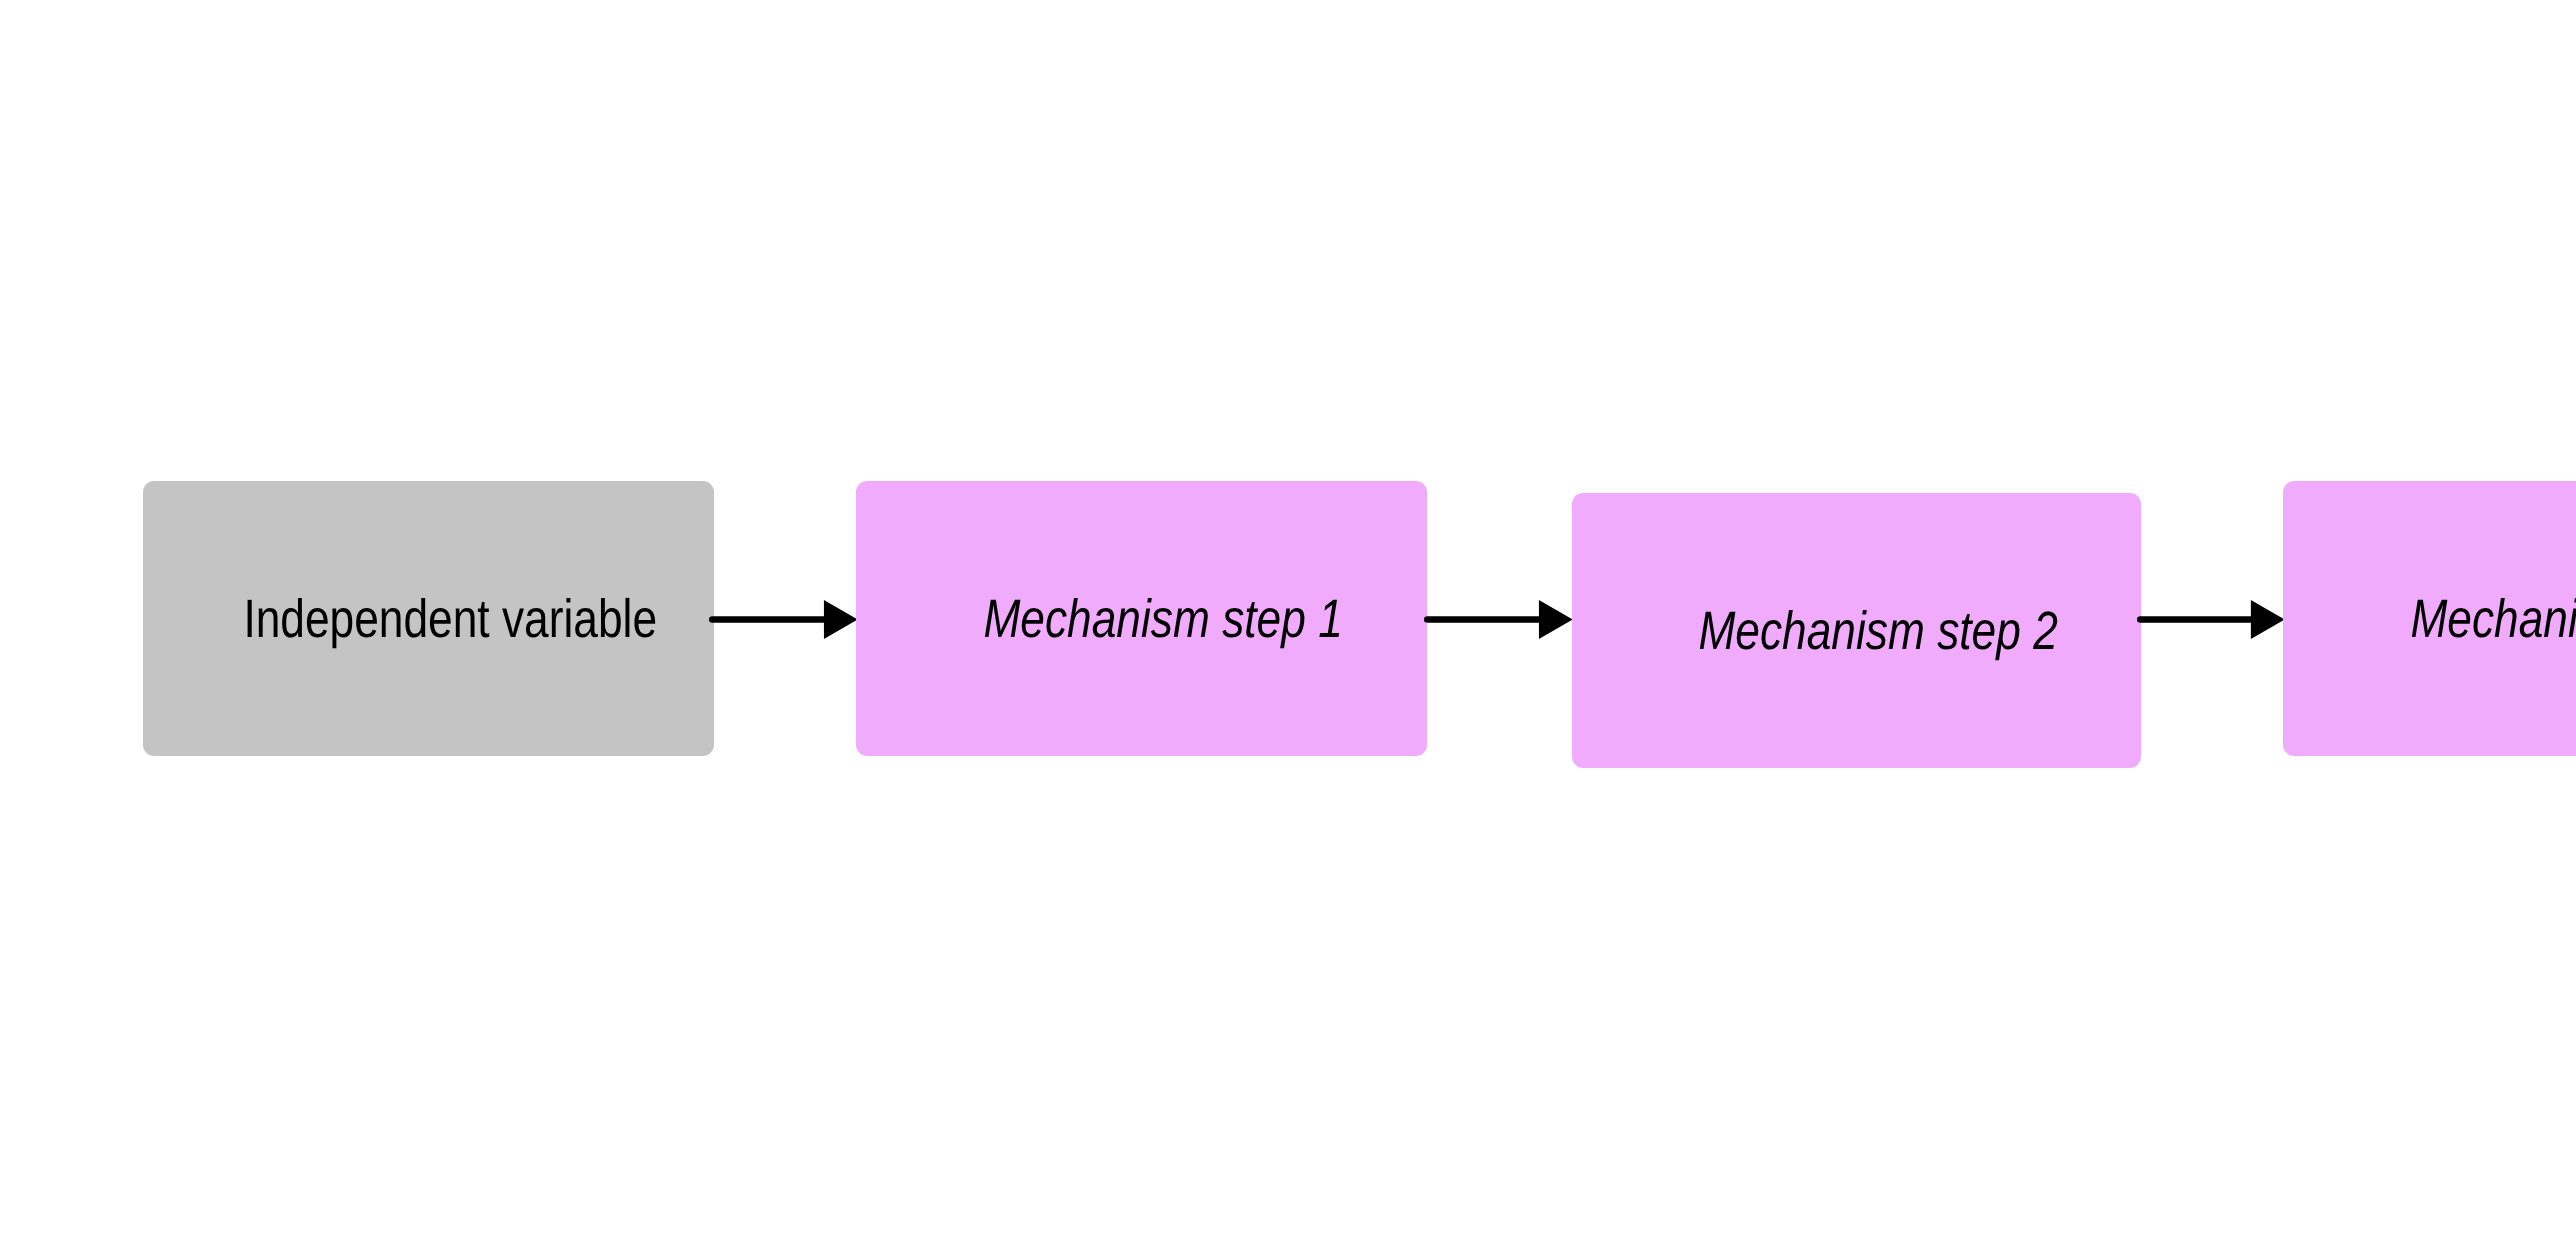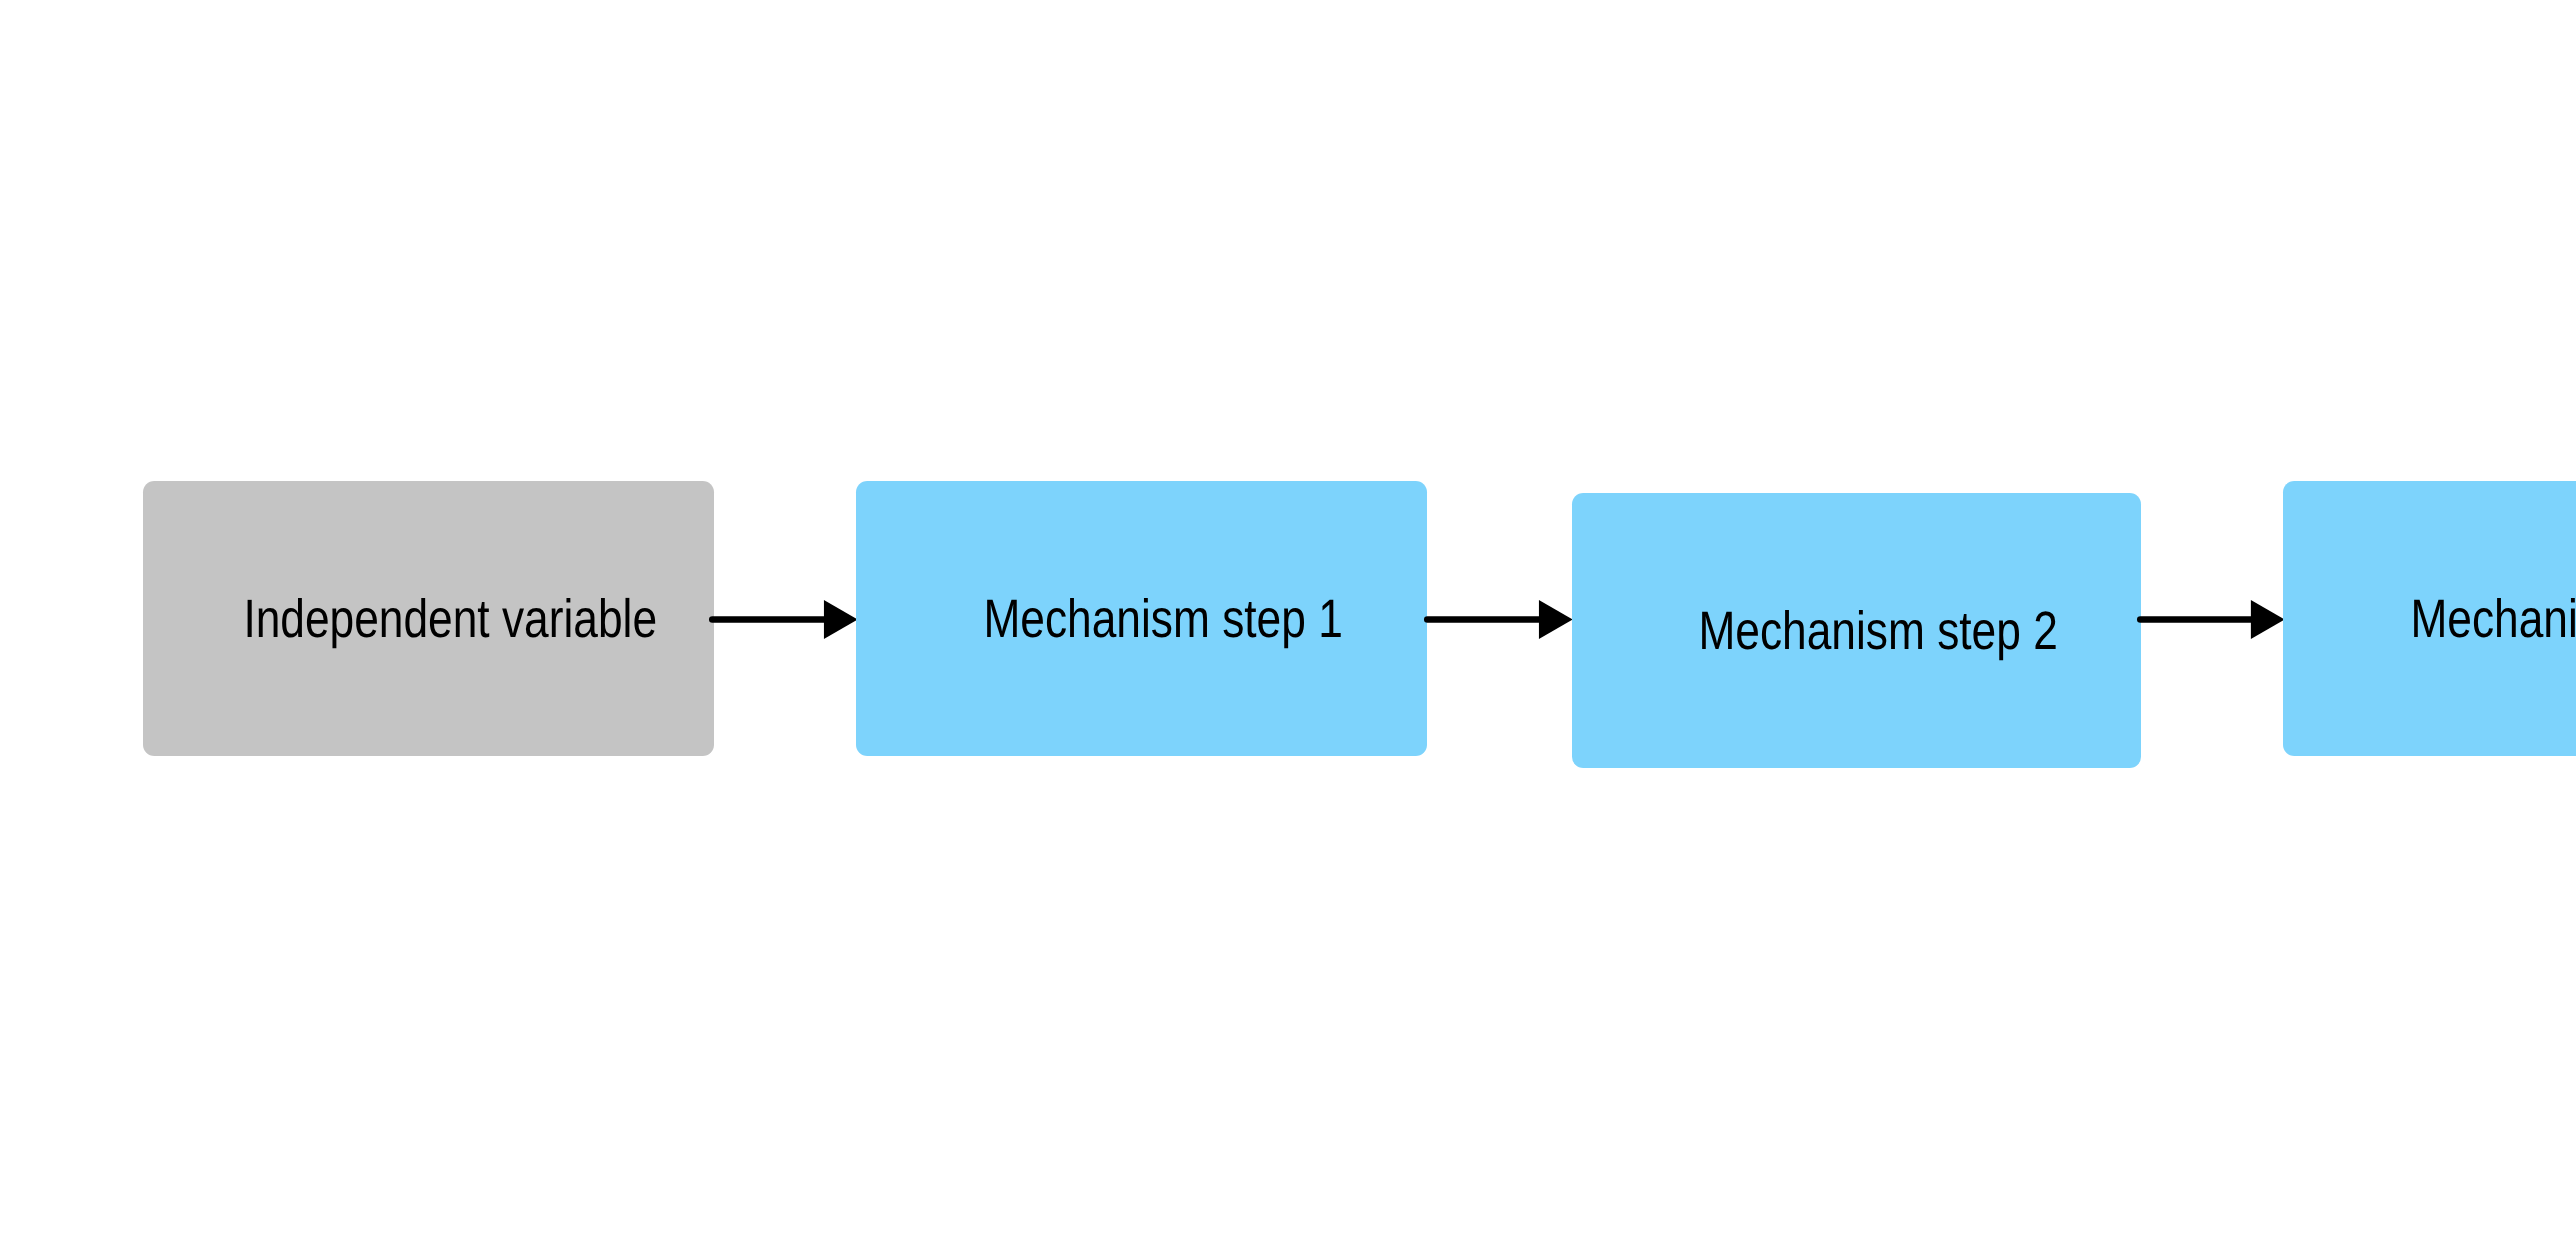--- a/index.html
+++ b/index.html
@@ -39,21 +39,21 @@
     font-weight: 400;
     line-height: 1;
     letter-spacing: 0px;
     white-space: nowrap;
     transform: scaleX(0.82);
     transform-origin: center center;
     text-rendering: geometricPrecision;
   }
 
   .node.tone-dark { background: #c4c4c4; }
-  .node.tone-light { background: #7dd3fc; }
+  .node.tone-light { background: #f0abfc; font-style: italic; }
 
   .edge {
     position: absolute;
     overflow: visible;
   }
   .edge svg { display: block; overflow: visible; }
 
   
   #node-0 { left: 143px;  top: 481px; width: 571px; height: 275px; }
   #node-1 { left: 856px; top: 481px; width: 571px; height: 275px; }

